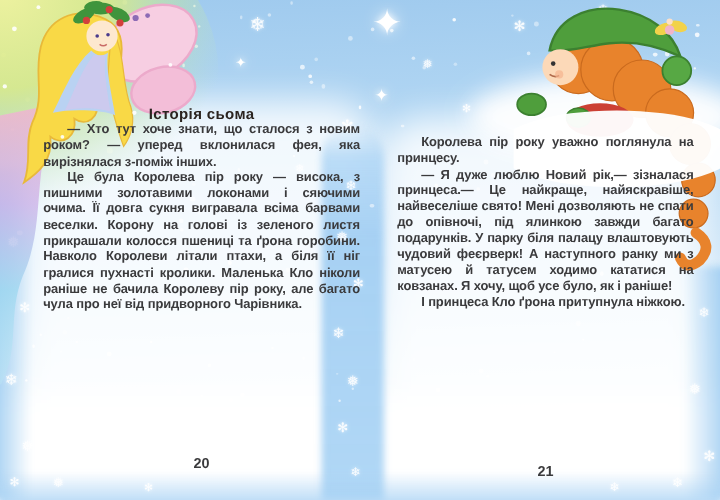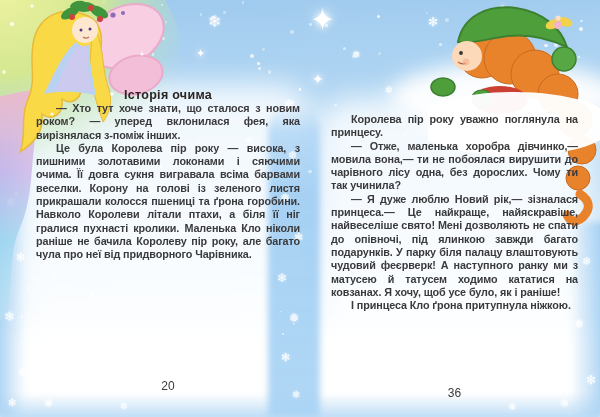--- a/index.html
+++ b/index.html
@@ -36,21 +36,21 @@
 
   
   .page{position:absolute;color:#3a3a3c;}
   .page-left{left:36px;top:88px;width:264px;height:318px;}
   .page-right{left:331px;top:94px;width:247px;height:300px;margin-top:19px;}
   .page p{margin:0;font-size:10.8px;line-height:13.3px;font-weight:bold;
     text-align:justify;text-indent:20px;letter-spacing:-0.1px;}
   .chapter{font-weight:bold;font-size:12.5px;text-align:center;color:#2b2420;letter-spacing:.3px;}
   .title{font-family:"DejaVu Serif",serif;font-weight:bold;font-size:21px;text-align:center;
     color:#2b2420;margin:3px 0 9px 0;letter-spacing:.5px;}
-  .pagenum{position:absolute;left:0;right:0;text-align:center;font-size:12px;font-weight:normal;color:#3a3a3c;}
+  .pagenum{position:absolute;left:0;right:0;text-align:center;font-size:12px;font-weight:bold;color:#3a3a3c;}
   .page-left .pagenum{top:291px;}
   .page-right .pagenum{top:273px;}
 </style>
 </head>
 <body>
 
 <div class="spread">
 
   <div class="haze haze-left"></div>
   <div class="haze haze-right"></div>
@@ -296,27 +296,26 @@
         <circle cx="0" cy="-2" r="2.6" fill="#fde0c8"></circle>
       </g>
     </svg>
   </div>
 
   <span class="star" style="left:310px;top:5px;font-size:30px">✦</span>
   <span class="star" style="left:312px;top:72px;font-size:14px">✦</span>
   <span class="star" style="left:196px;top:48px;font-size:11px">✦</span>
 
   <section class="page page-left">
-    <div class="chapter">Історія очима</div>
+    <div class="chapter">Історія сьома</div>
     <p>— Хто тут хоче знати, що сталося з новим роком? — уперед вклонилася фея, яка вирізнялася з-поміж інших.</p>
     <p>Це була Королева пір року — висока, з пишними золотавими локонами і сяючими очима. Її довга сукня вигравала всіма барвами веселки. Корону на голові із зеленого листя прикрашали колосся пшениці та ґрона горобини. Навколо Королеви літали птахи, а біля її ніг гралися пухнасті кролики. Маленька Кло ніколи раніше не бачила Королеву пір року, але багато чула про неї від придворного Чарівника.</p>
     <div class="pagenum">20</div>
   </section>
 
   <section class="page page-right">
     <p>Королева пір року уважно поглянула на принцесу.</p>
-    <p>— Отже, маленька хоробра дівчинко,— мовила вона,— ти не побоялася вирушити до чарівного лісу одна, без дорослих. Чому ти так учинила?</p>
     <p>— Я дуже люблю Новий рік,— зізналася принцеса.— Це найкраще, найяскравіше, найвеселіше свято! Мені дозволяють не спати до опівночі, під ялинкою завжди багато подарунків. У парку біля палацу влаштовують чудовий феєрверк! А наступного ранку ми з матусею й татусем ходимо кататися на ковзанах. Я хочу, щоб усе було, як і раніше!</p>
     <p>І принцеса Кло ґрона притупнула ніжкою.</p>
-    <div class="pagenum">36</div>
+    <div class="pagenum">21</div>
   </section>
 
 </div>
 
 </body></html>

